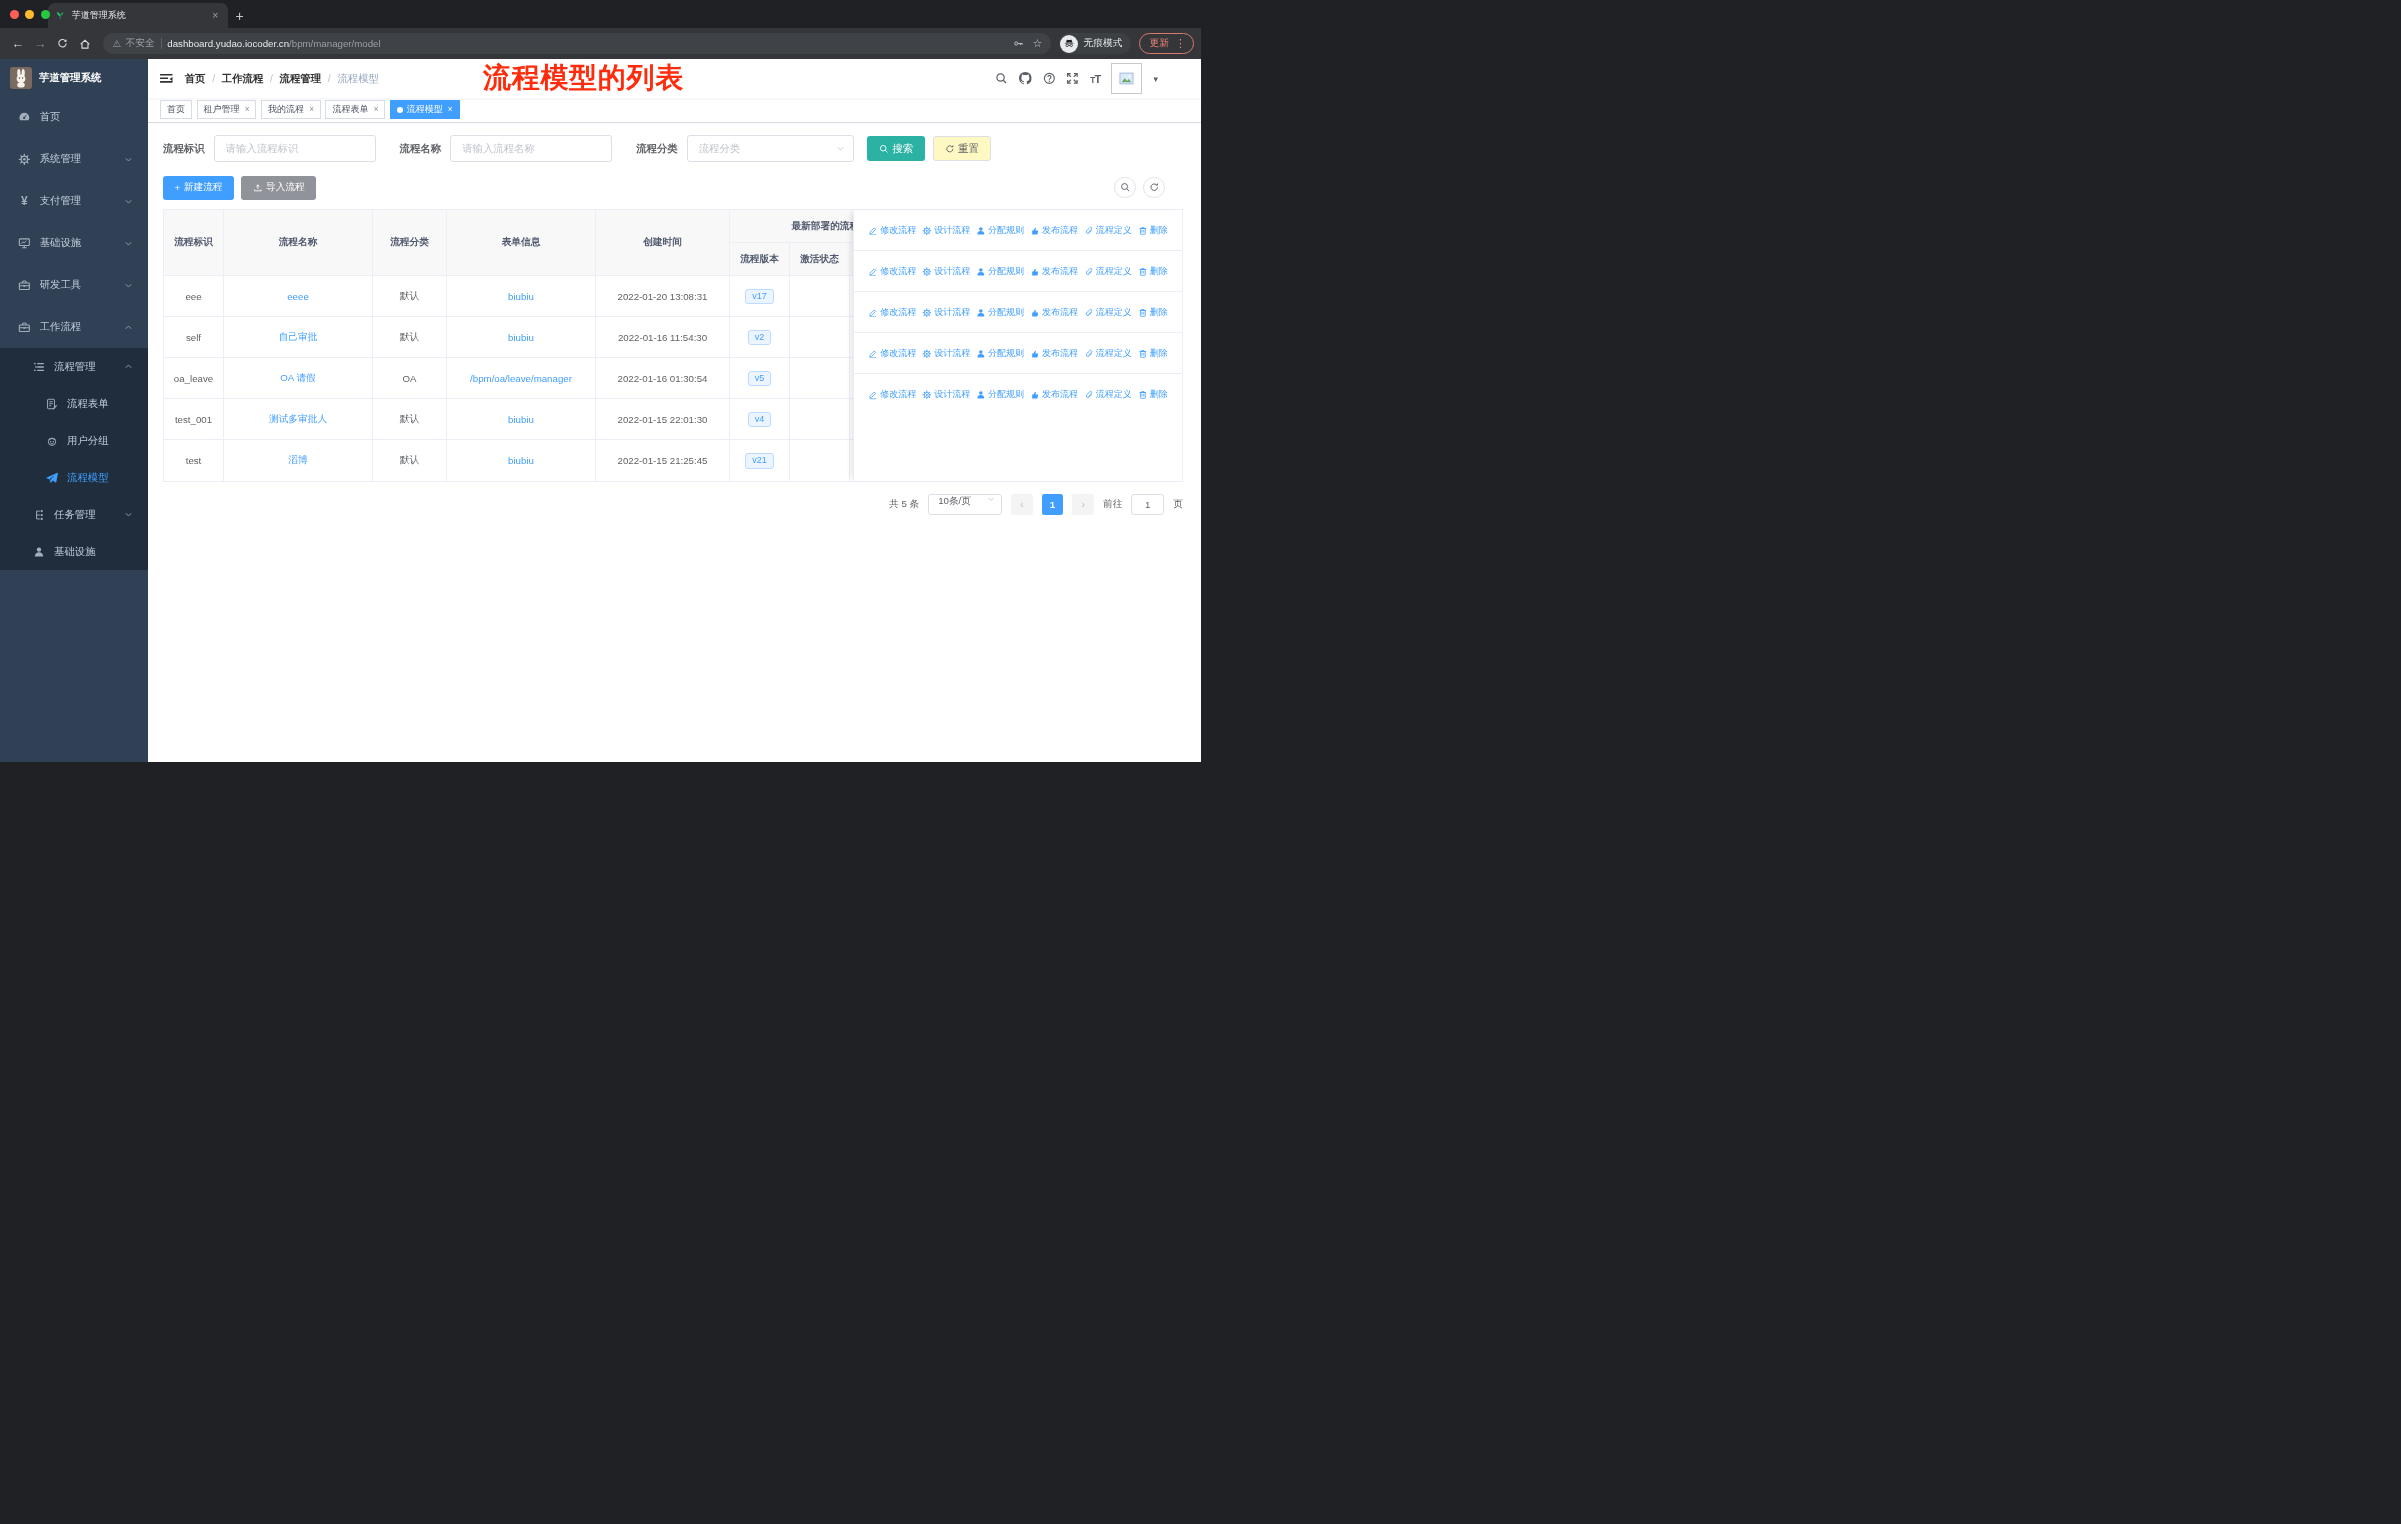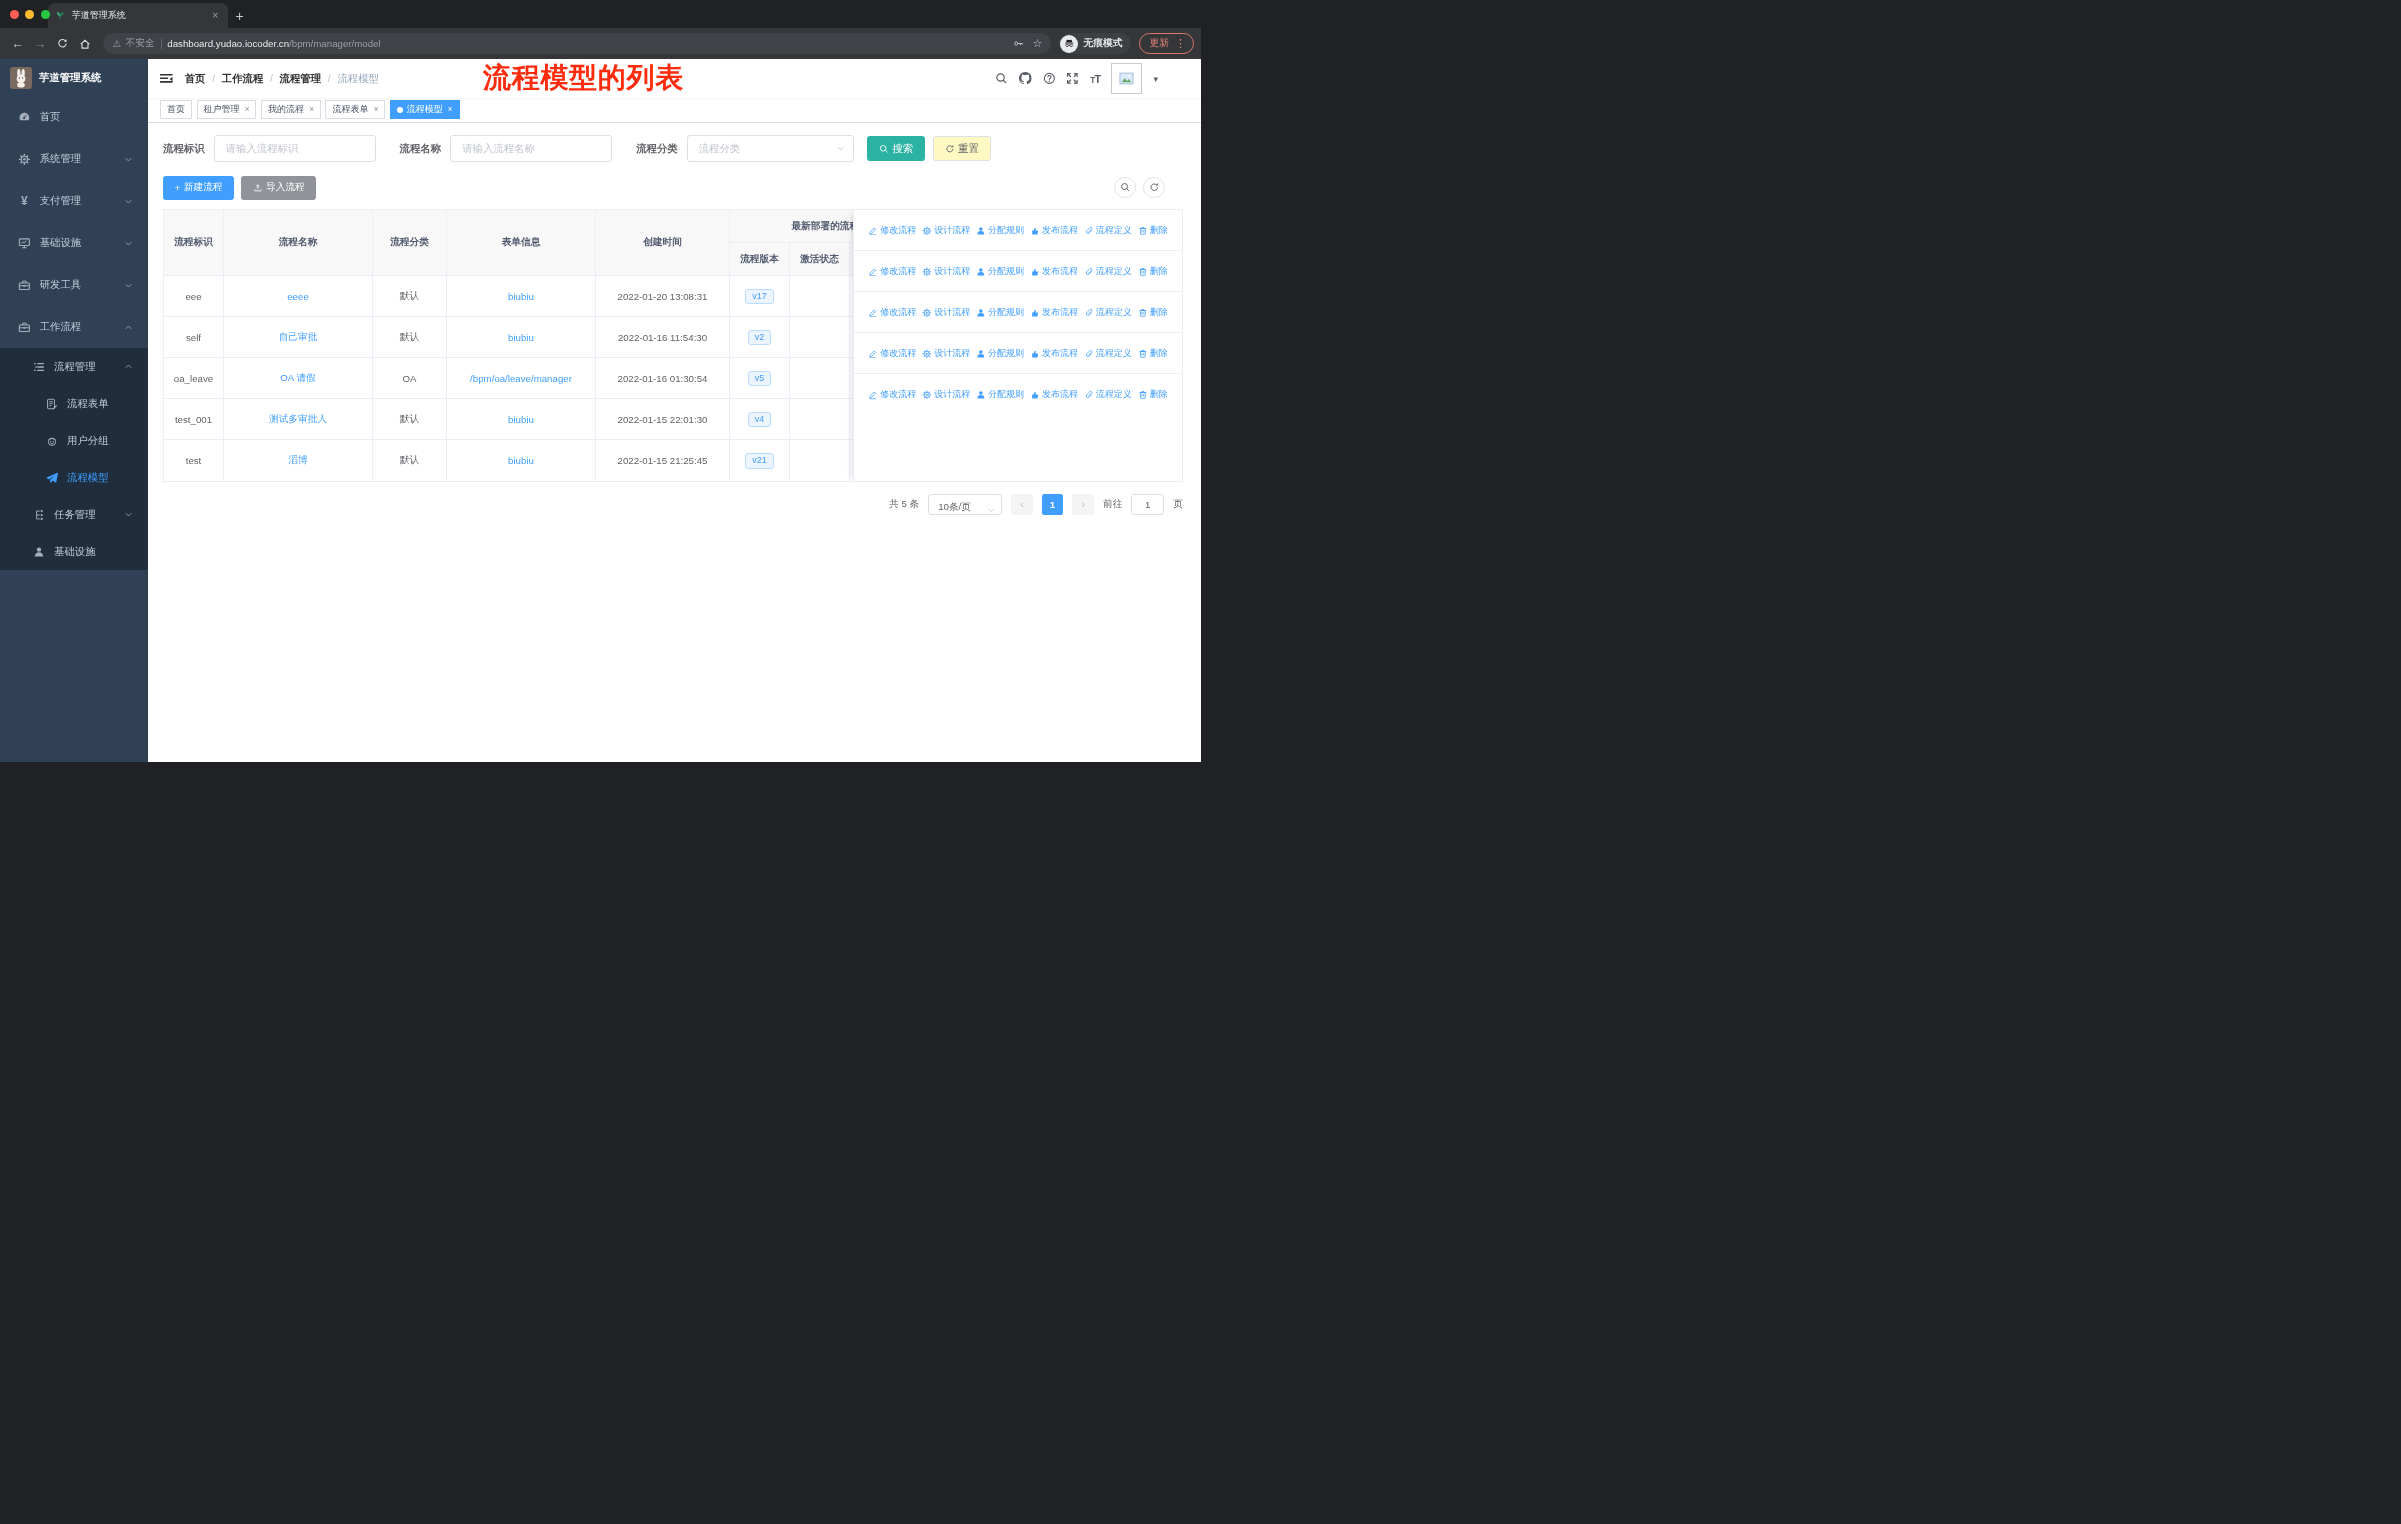--- a/index.html
+++ b/index.html
@@ -21,21 +21,21 @@
   .toolbar { height:31px; background:#35363a; display:flex; align-items:center; padding:0 7.4px; gap:1.5px; flex-shrink:0; }
   .nav-btn { width:21px; height:21px; display:flex; align-items:center; justify-content:center; color:#dadce0; font-size:12.7px; border-radius:50%; }
   .nav-btn.dim { color:#87898c; }
   .url-pill { flex:1; height:21px; background:#3f4247; border-radius:10.4px; margin:0 6px; display:flex; align-items:center; padding:0 9px; gap:6px; min-width:0; }
   .sec-chip { display:flex; align-items:center; gap:4.5px; color:#9aa0a6; font-size:9.7px; white-space:nowrap; }
   .pill-sep { width:0.7px; height:10.4px; background:#5f6368; }
   .url-text { font-size:9.7px; white-space:nowrap; overflow:hidden; flex:1; }
   .url-host { color:#e8eaed; } .url-path { color:#9aa0a6; }
   .pill-right { display:flex; align-items:center; gap:9px; color:#c3c7cb; }
   .star { font-size:11px; color:#c3c7cb; }
-  .incog-chip { height:21px; background:#3c4043; border-radius:10.4px; display:flex; align-items:center; gap:5.2px; padding:0 9px 0 1.5px; flex-shrink:0;font-weight:bold; }
+  .incog-chip { height:21px; background:#3c4043; border-radius:10.4px; display:flex; align-items:center; gap:5.2px; padding:0 9px 0 1.5px; flex-shrink:0; }
   .incog-circle { width:18px; height:18px; border-radius:50%; background:#e8eaed; display:flex; align-items:center; justify-content:center; color:#202124; }
   .incog-label { color:#e8eaed; font-size:9.7px; white-space:nowrap; }
   .update-pill { height:21px; border:0.7px solid #d9796a; border-radius:10.4px; display:flex; align-items:center; gap:6px; padding:0 6.7px 0 9.7px; margin-left:6px; color:#f0887a; font-size:9.7px; flex-shrink:0; cursor:pointer; }
   .kebab { font-size:11px; color:#f0887a; }
 
   
   .app { flex:1; display:flex; background:#fff; overflow:hidden; }
 
   
   .sidebar { width:148px; background:#304156; flex-shrink:0; display:flex; flex-direction:column; overflow:hidden; }
@@ -121,21 +121,21 @@
 
   .table-fixed { position:absolute; top:0; right:0; bottom:0; width:329px; background:#fff; border-left:0.7px solid #ebeef5; box-shadow:-3.7px 0 6px -3px rgba(0,0,0,.14); }
   .fx-head { height:67px; background:#f8f8f9; display:flex; align-items:center; justify-content:center; font-size:9.7px; font-weight:700; color:#515a6e; border-bottom:0.7px solid #ebeef5; }
   .fx-row { height:41px; display:flex; align-items:center; justify-content:center; gap:6px; border-bottom:0.7px solid #ebeef5; }
   .fx-row:last-child { border-bottom:none; }
   .alink { display:inline-flex; align-items:center; gap:2.2px; color:#409eff; font-size:9px; cursor:pointer; white-space:nowrap; }
   .alink svg { width:9.7px; height:9.7px; }
 
   
   .pager { display:flex; align-items:center; justify-content:flex-end; gap:9px; margin-top:12px; padding-right:3px; font-size:9.7px; color:#606266; }
-  .pg-select { width:74px; height:21px; border:0.7px solid #dcdfe6; border-radius:3px; display:flex; align-items:flex-end; padding:0 6px 0 9px; cursor:pointer; }
+  .pg-select { width:74px; height:21px; border:0.7px solid #dcdfe6; border-radius:3px; display:flex; align-items:flex-start; padding:0 6px 0 9px; cursor:pointer; }
   .pg-select span { flex:1; font-size:9.7px; color:#606266; }
   .pg-select svg { width:8.2px; height:8.2px; color:#c0c4cc; }
   .pg-btn { min-width:21.6px; height:21px; border-radius:2.2px; background:#f4f4f5; color:#b7bbc2; display:flex; align-items:center; justify-content:center; font-size:10.4px; cursor:pointer; }
   .pg-btn.cur { background:#409eff; color:#fff; font-weight:700; font-size:9.7px; }
   .goto-input { width:33px; height:21px; border:0.7px solid #dcdfe6; border-radius:3px; text-align:center; font-size:9.7px; color:#606266; outline:none; font-family:inherit; }
 </style>
 </head>
 <body>
 
 <svg width="0" height="0" style="position:absolute">

